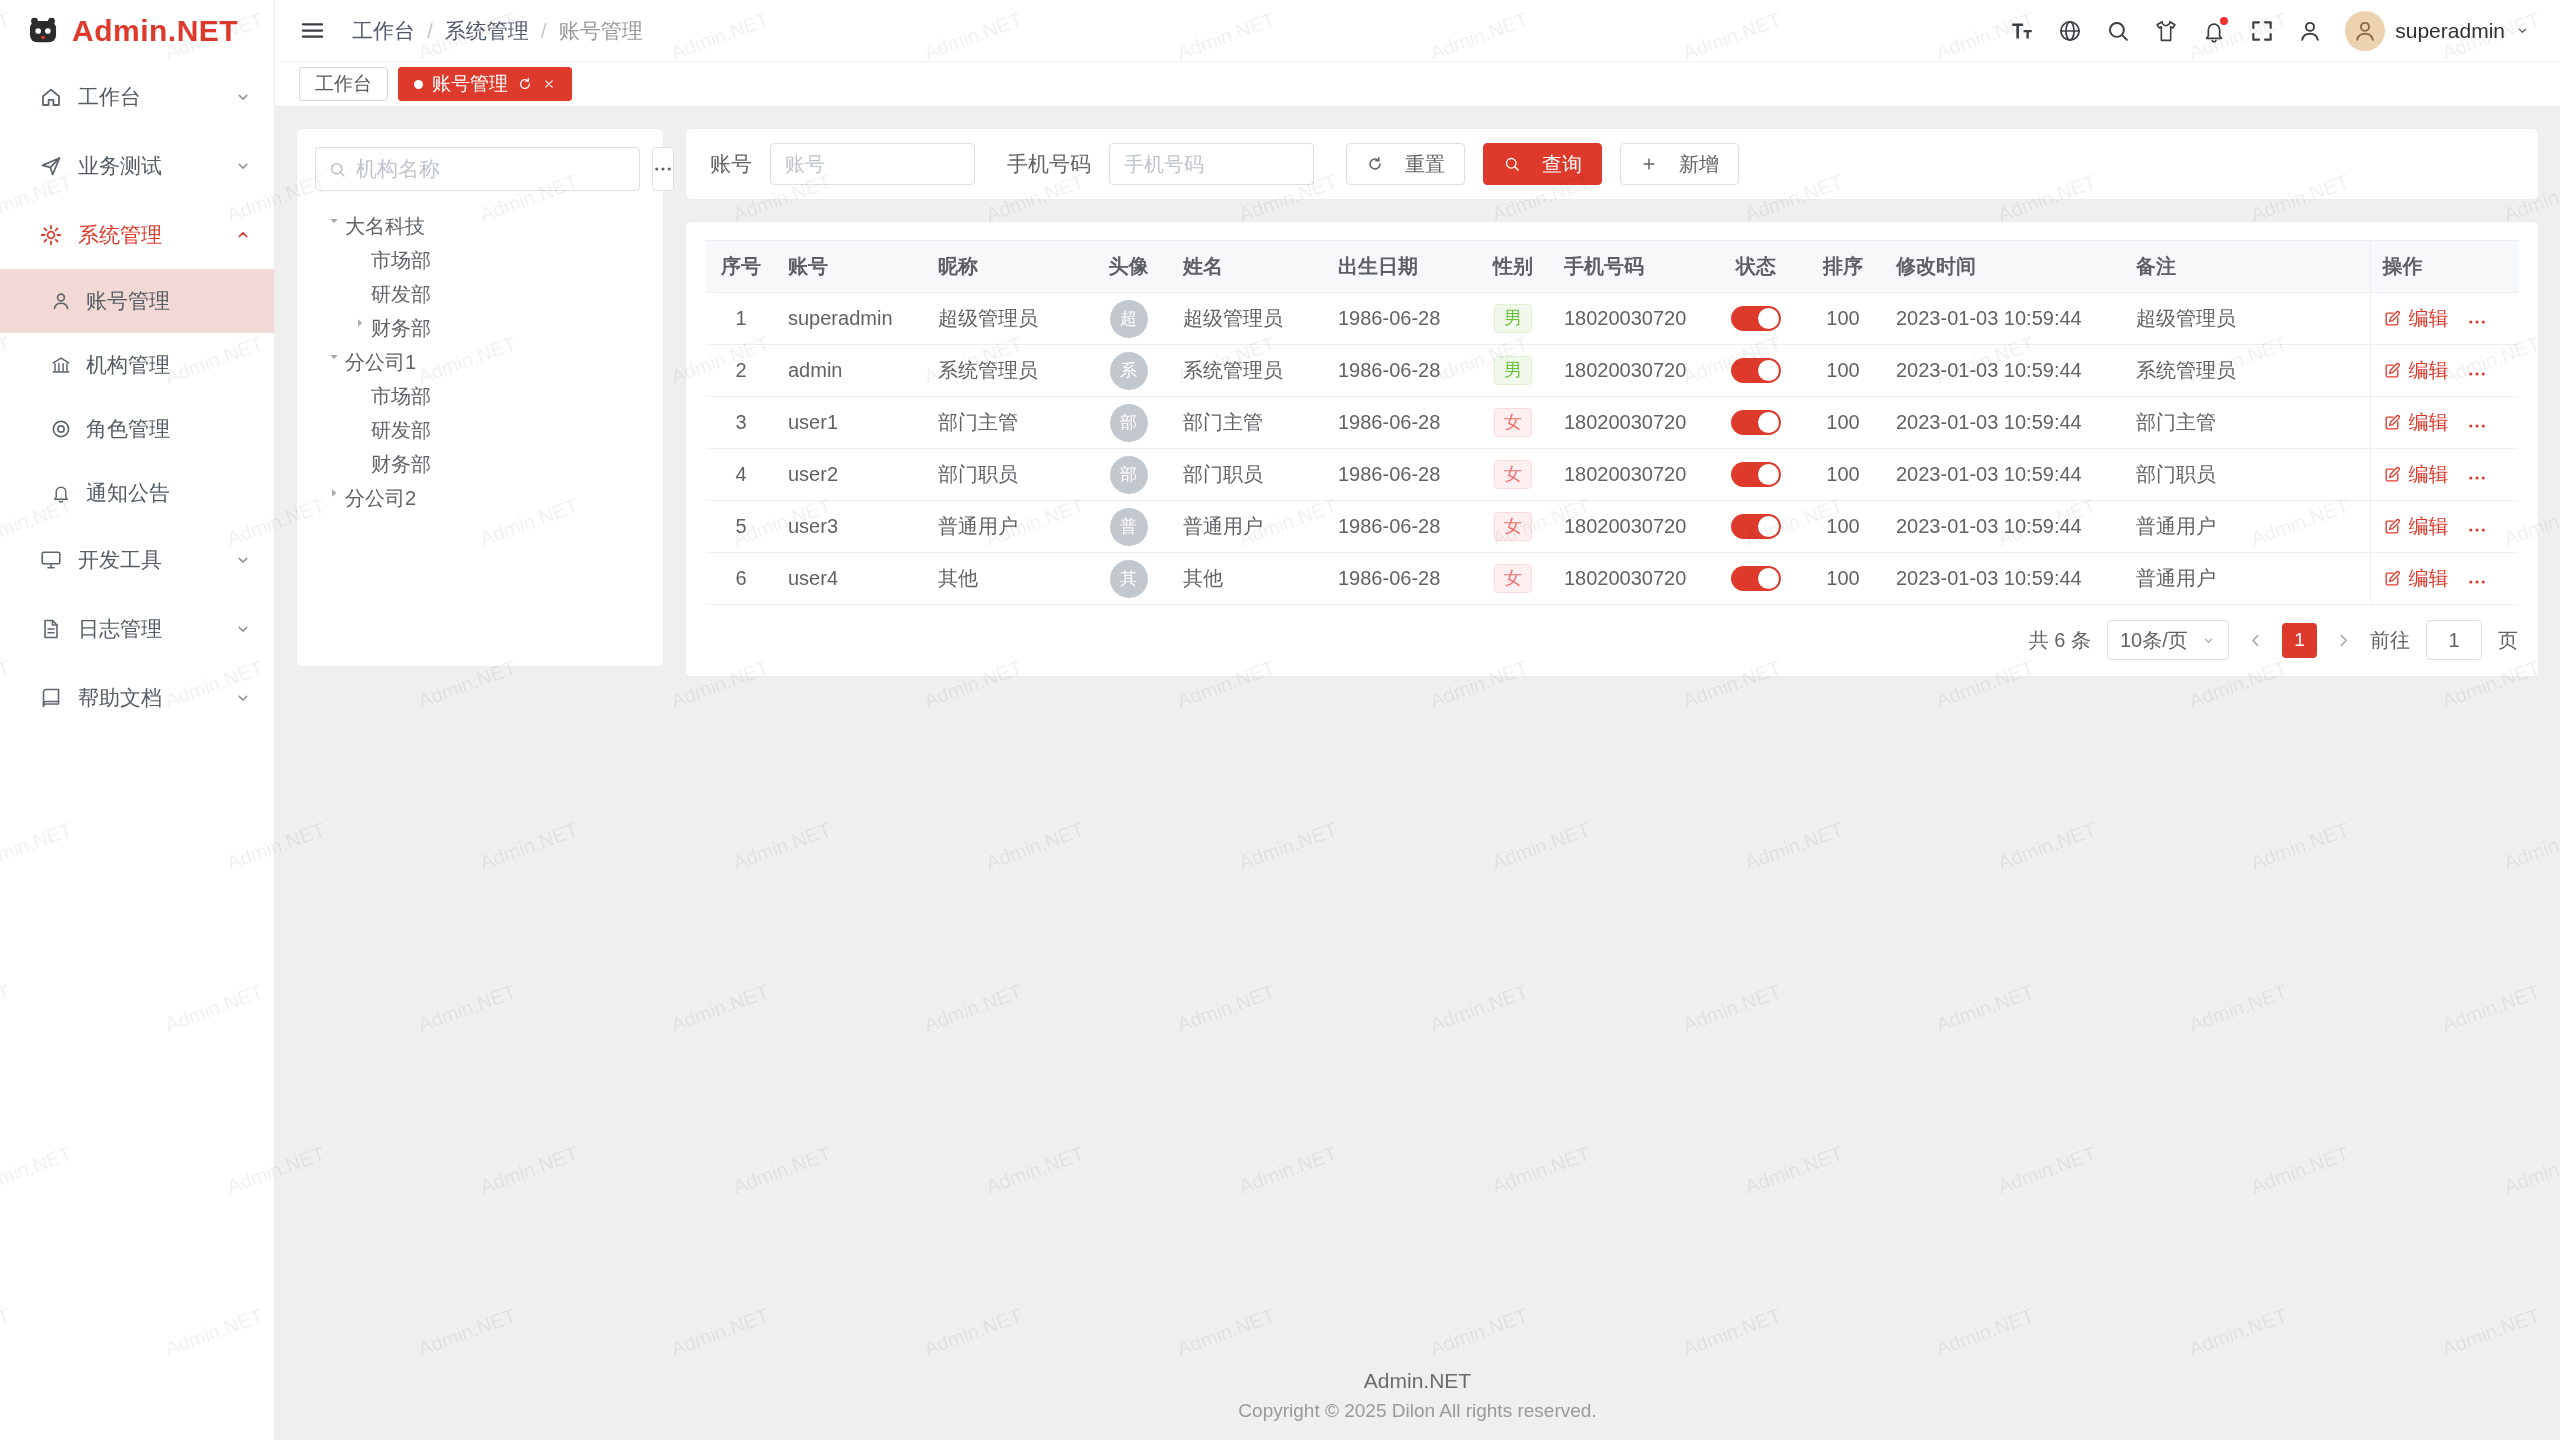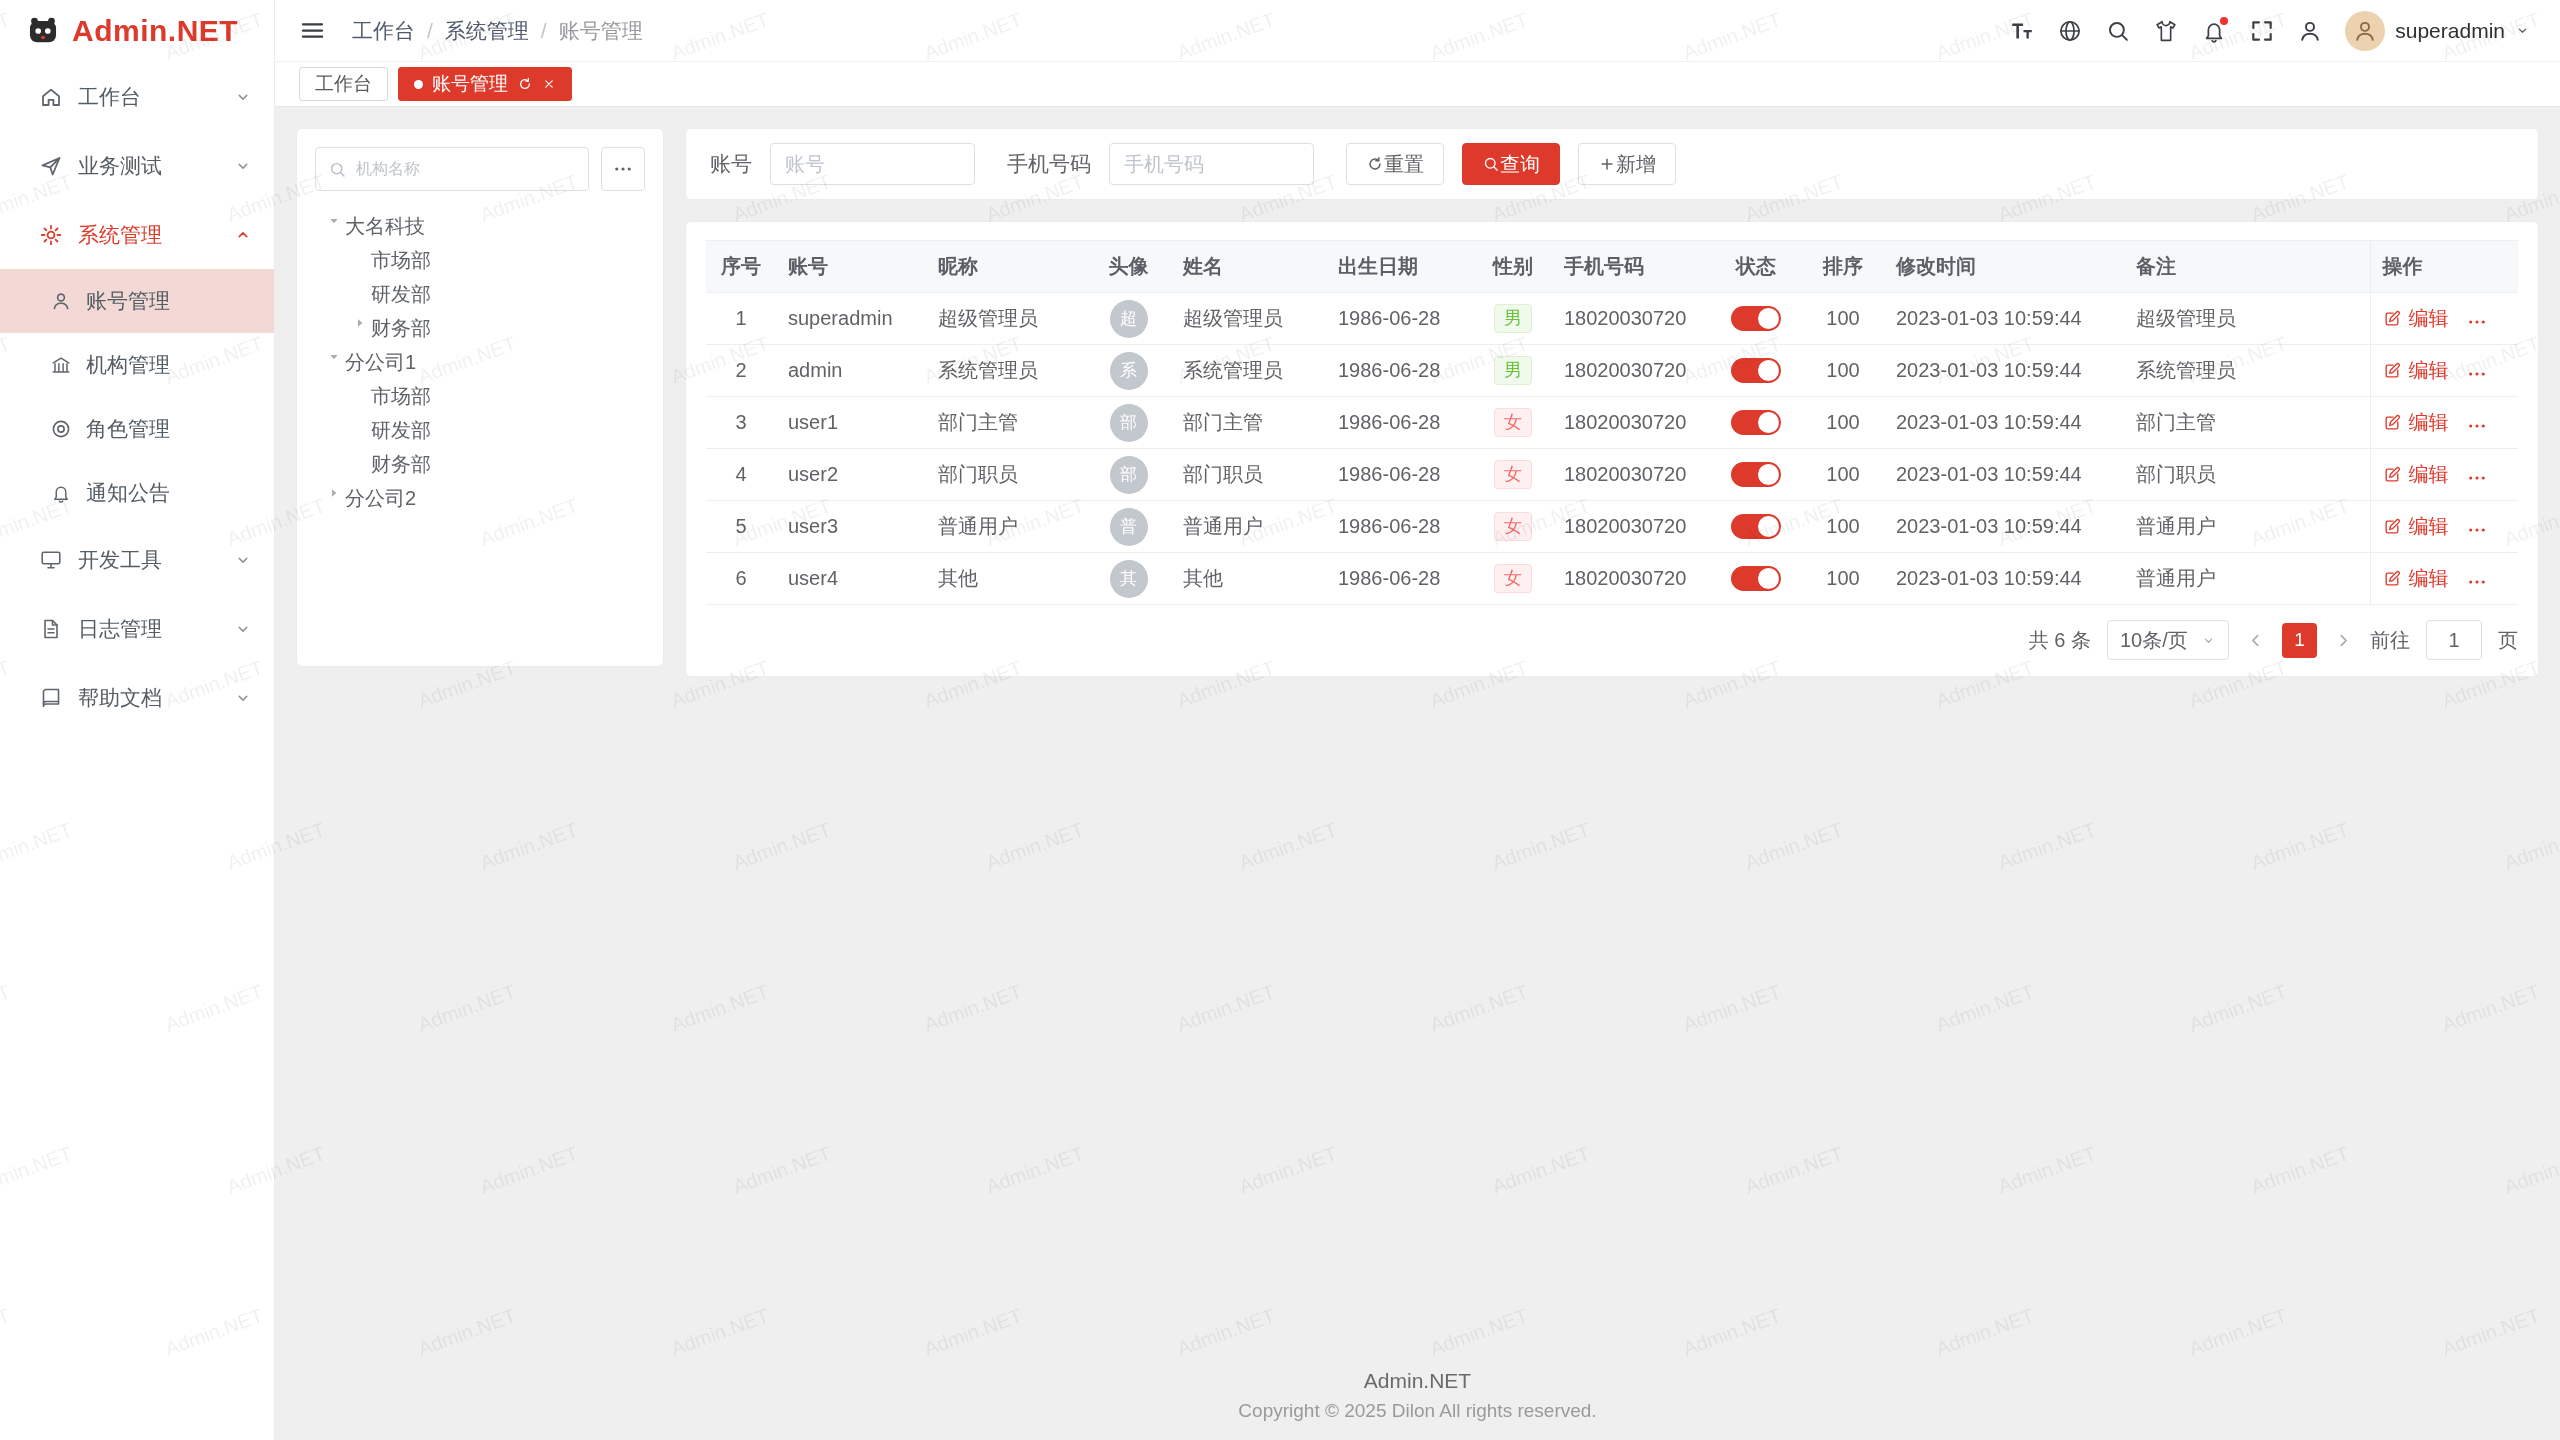--- a/index.html
+++ b/index.html
@@ -52,36 +52,36 @@
   .ticon.small{ width:14px; height:14px; }
 
   
   .content{ flex:1; display:flex; align-items:flex-start; gap:21px; padding:21px; min-height:0; }
   .card{ background:#fff; border:1px solid #ececec; border-radius:6px; }
 
   .tree-card{ width:368px; flex:none; height:539px; padding:18px; }
   .tree-head{ display:flex; gap:12px; }
   .search-box{ flex:1; height:44px; border:1px solid #dcdfe6; border-radius:4px; display:flex; align-items:center; gap:9px; padding:0 12px; color:#b9bec7; }
   .search-box .icon{ width:19px; height:19px; }
-  .search-box input{ border:none; outline:none; flex:1; min-width:0; font-size:16px; color:#606266; font-family:inherit; }
+  .search-box input{ border:none; outline:none; flex:1; min-width:0; font-size:21px; color:#606266; font-family:inherit; }
   .search-box input::placeholder{ color:#bfc4cc; }
   .more-btn{ width:44px; height:44px; border:1px solid #dcdfe6; border-radius:4px; background:#fff; color:#606266; display:flex; align-items:center; justify-content:center; cursor:pointer; }
   .more-btn .icon{ width:20px; height:20px; }
   .tree{ margin-top:22px; }
   .tree-node{ height:34px; display:flex; align-items:flex-start; font-size:20px; color:#5f6368; cursor:pointer; }
   .caret{ width:22px; height:16px; color:#a8abb2; display:inline-flex; }
   .tn-label{ white-space:nowrap; }
 
   .right-col{ flex:1; display:flex; flex-direction:column; gap:21px; min-width:0; }
   .filter-card{ height:72px; display:flex; align-items:center; gap:18px; padding:0 24px; }
   .f-label{ color:#606266; font-size:21px; }
   .f-input{ width:205px; height:42px; border:1px solid #dcdfe6; border-radius:4px; padding:0 14px; font-size:20px; color:#606266; outline:none; font-family:inherit; }
   .f-input::placeholder{ color:#bfc4cc; }
   .gap-l{ margin-left:14px; }
-  .btn{ height:42px; padding:0 19px; border:1px solid #dcdfe6; border-radius:4px; background:#fff; color:#606266; font-size:20px; display:inline-flex; align-items:center; gap:0; cursor:pointer; font-family:inherit; }
+  .btn{ height:42px; padding:0 19px; border:1px solid #dcdfe6; border-radius:4px; background:#fff; color:#606266; font-size:20px; display:inline-flex; align-items:center; gap:21px; cursor:pointer; font-family:inherit; }
   .btn .icon{ width:18px; height:18px; }
   .btn.primary{ background:var(--color-accent); border-color:var(--color-accent); color:#fff; }
 
   .table-card{ padding:18px 20px 16px; }
   table{ width:100%; border-collapse:collapse; table-layout:fixed; font-size:20px; color:#606266; border-top:1px solid #ebeef5; }
   col.c1{width:70px} col.c2{width:150px} col.c3{width:160px} col.c4{width:85px} col.c5{width:155px}
   col.c6{width:148px} col.c7{width:78px} col.c8{width:158px} col.c9{width:92px} col.c10{width:82px}
   col.c11{width:240px} col.c12{width:auto} col.c13{width:148px}
   th,td{ height:52px; padding:0 12px; border-bottom:1px solid #ebeef5; text-align:left; white-space:nowrap; overflow:hidden; }
   th{ background:#f7f8fa; font-weight:700; color:#5c6066; font-size:20px; }

